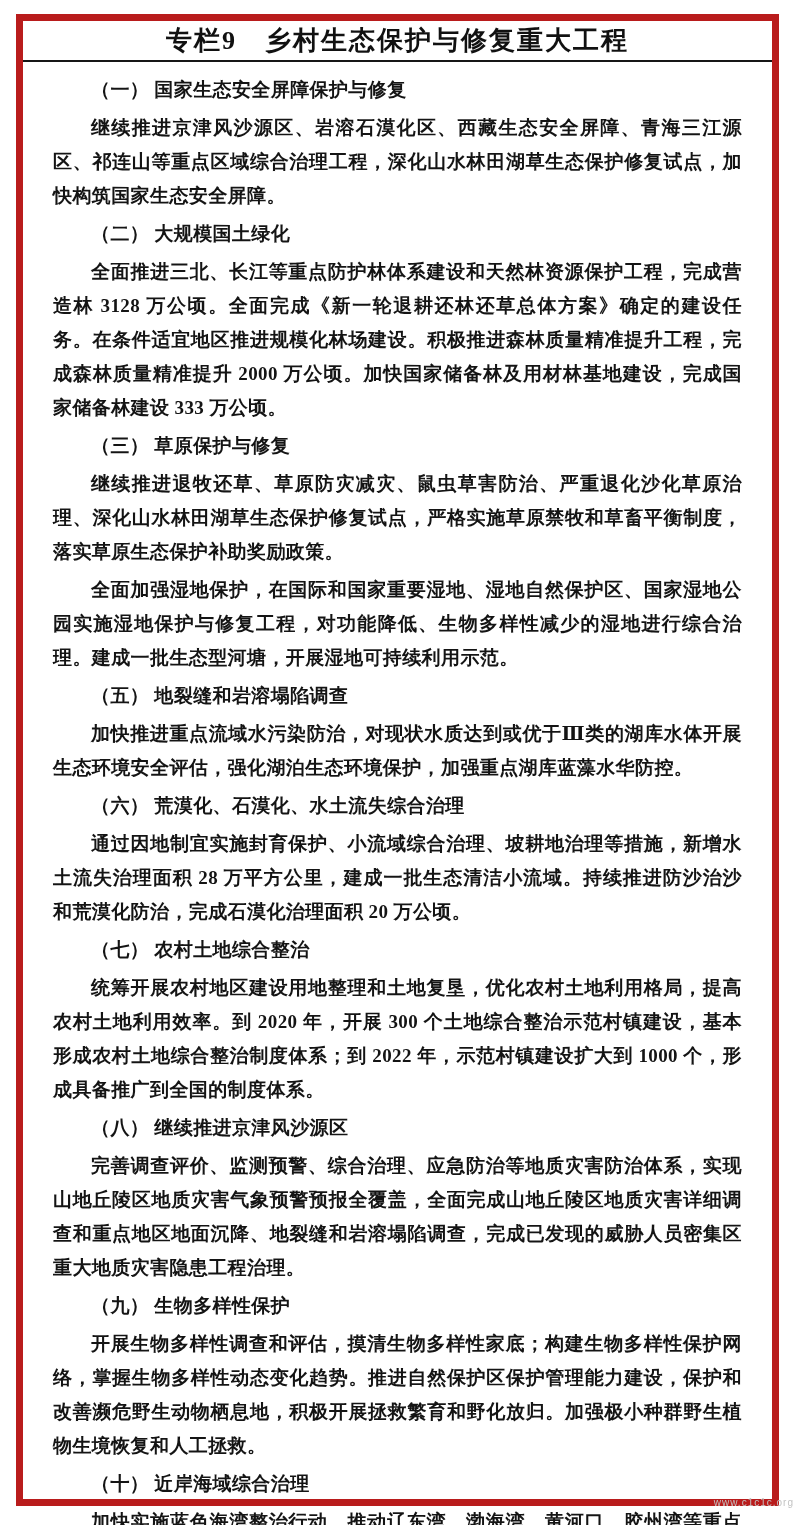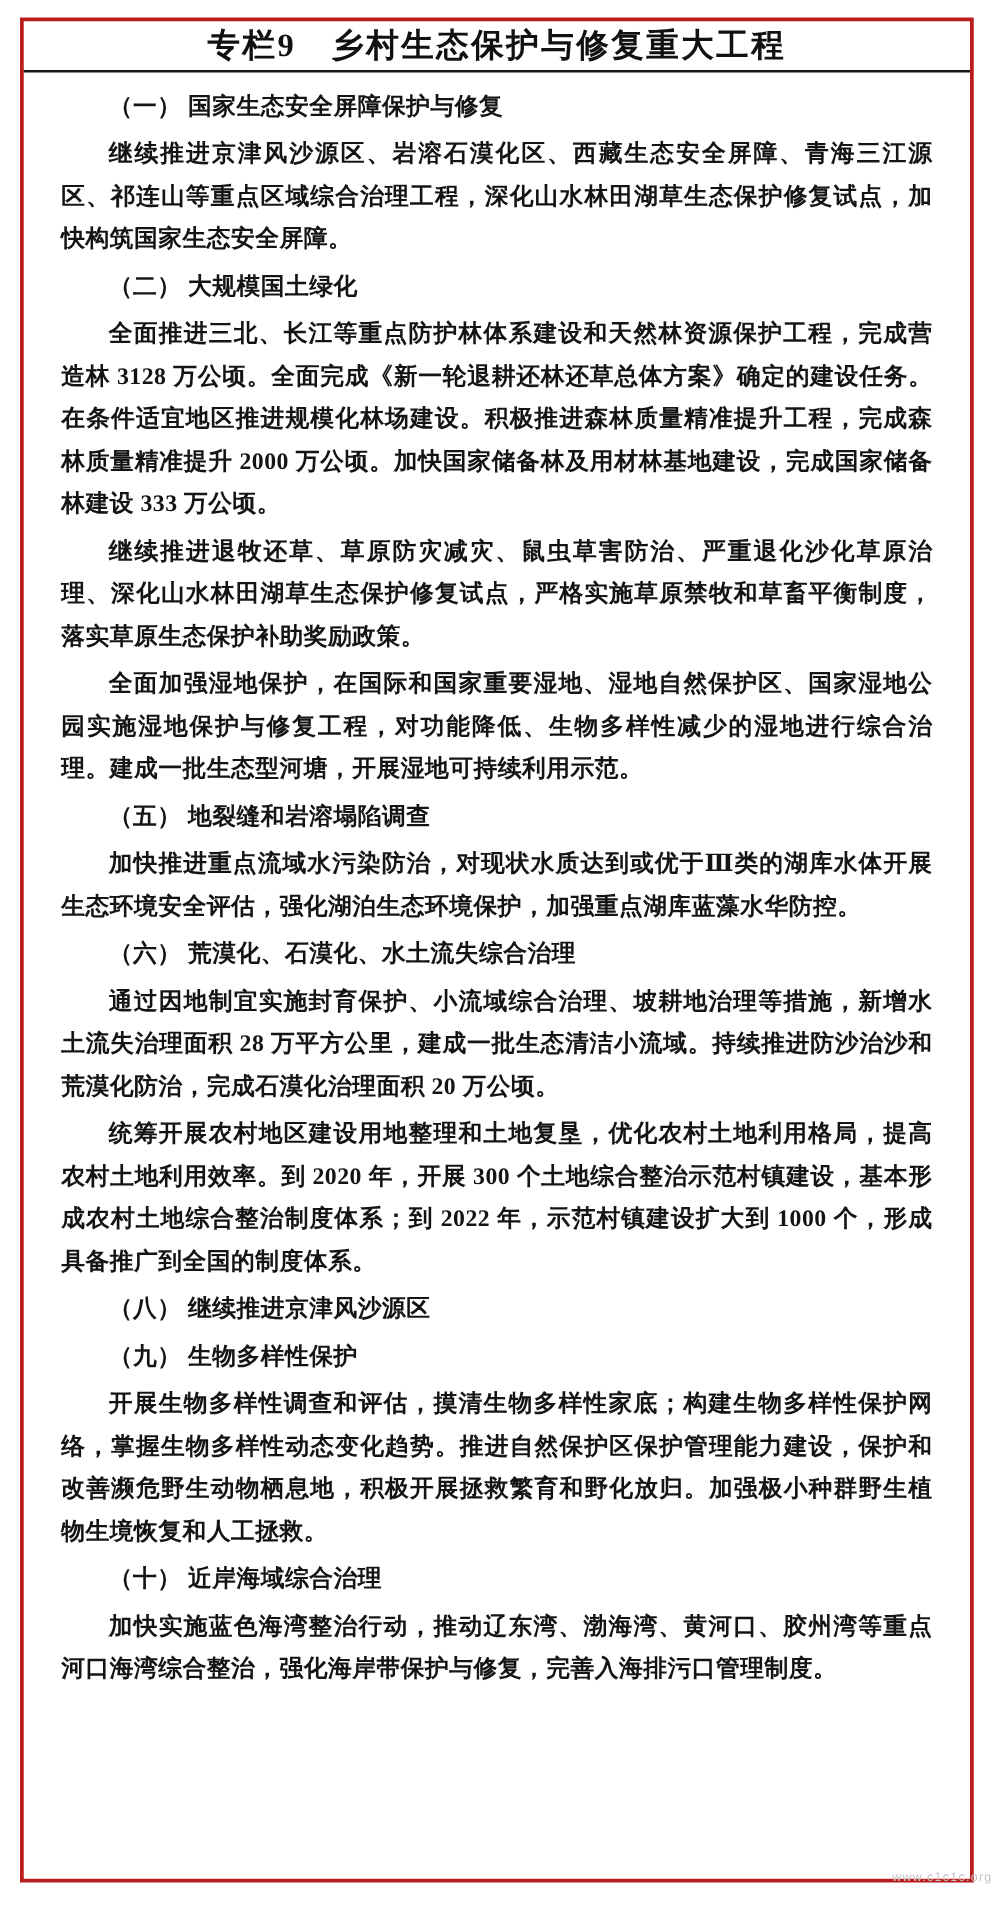--- a/index.html
+++ b/index.html
@@ -14,21 +14,21 @@
     height: 1525px;
     background: #ffffff;
     overflow: hidden;
   }
   .box {
     position: absolute;
     left: 16px;
     top: 14px;
     width: 763px;
     height: 1492px;
-    border: 3px solid #b91c1c;
+    border: 7px solid #b91c1c;
     box-sizing: border-box;
     background: #ffffff;
   }
   .box-title {
     height: 39px;
     line-height: 39px;
     text-align: center;
     font-size: 26px;
     font-weight: bold;
     color: #111111;
@@ -72,33 +72,36 @@
 <div class="page">
   <div class="box">
     <div class="box-title">专栏9　乡村生态保护与修复重大工程</div>
     <div class="box-body">
   <p class="section-heading">（一） 国家生态安全屏障保护与修复</p>
   <p class="section-body">继续推进京津风沙源区、岩溶石漠化区、西藏生态安全屏障、青海三江源区、祁连山等重点区域综合治理工程，深化山水林田湖草生态保护修复试点，加快构筑国家生态安全屏障。</p>
 
   <p class="section-heading">（二） 大规模国土绿化</p>
   <p class="section-body">全面推进三北、长江等重点防护林体系建设和天然林资源保护工程，完成营造林 3128 万公顷。全面完成《新一轮退耕还林还草总体方案》确定的建设任务。在条件适宜地区推进规模化林场建设。积极推进森林质量精准提升工程，完成森林质量精准提升 2000 万公顷。加快国家储备林及用材林基地建设，完成国家储备林建设 333 万公顷。</p>
 
+  <p class="section-heading">（三） 草原保护与修复</p>
   <p class="section-body">继续推进退牧还草、草原防灾减灾、鼠虫草害防治、严重退化沙化草原治理、深化山水林田湖草生态保护修复试点，严格实施草原禁牧和草畜平衡制度，落实草原生态保护补助奖励政策。</p>
 
   <p class="section-body">全面加强湿地保护，在国际和国家重要湿地、湿地自然保护区、国家湿地公园实施湿地保护与修复工程，对功能降低、生物多样性减少的湿地进行综合治理。建成一批生态型河塘，开展湿地可持续利用示范。</p>
 
   <p class="section-heading">（五） 地裂缝和岩溶塌陷调查</p>
   <p class="section-body">加快推进重点流域水污染防治，对现状水质达到或优于Ⅲ类的湖库水体开展生态环境安全评估，强化湖泊生态环境保护，加强重点湖库蓝藻水华防控。</p>
 
   <p class="section-heading">（六） 荒漠化、石漠化、水土流失综合治理</p>
   <p class="section-body">通过因地制宜实施封育保护、小流域综合治理、坡耕地治理等措施，新增水土流失治理面积 28 万平方公里，建成一批生态清洁小流域。持续推进防沙治沙和荒漠化防治，完成石漠化治理面积 20 万公顷。</p>
 
+  <p class="section-heading">（七） 农村土地综合整治</p>
   <p class="section-body">统筹开展农村地区建设用地整理和土地复垦，优化农村土地利用格局，提高农村土地利用效率。到 2020 年，开展 300 个土地综合整治示范村镇建设，基本形成农村土地综合整治制度体系；到 2022 年，示范村镇建设扩大到 1000 个，形成具备推广到全国的制度体系。</p>
 
   <p class="section-heading">（八） 继续推进京津风沙源区</p>
+  <p class="section-body">完善调查评价、监测预警、综合治理、应急防治等地质灾害防治体系，实现山地丘陵区地质灾害气象预警预报全覆盖，全面完成山地丘陵区地质灾害详细调查和重点地区地面沉降、地裂缝和岩溶塌陷调查，完成已发现的威胁人员密集区重大地质灾害隐患工程治理。</p>
 
   <p class="section-heading">（九） 生物多样性保护</p>
   <p class="section-body">开展生物多样性调查和评估，摸清生物多样性家底；构建生物多样性保护网络，掌握生物多样性动态变化趋势。推进自然保护区保护管理能力建设，保护和改善濒危野生动物栖息地，积极开展拯救繁育和野化放归。加强极小种群野生植物生境恢复和人工拯救。</p>
 
   <p class="section-heading">（十） 近岸海域综合治理</p>
   <p class="section-body">加快实施蓝色海湾整治行动，推动辽东湾、渤海湾、黄河口、胶州湾等重点河口海湾综合整治，强化海岸带保护与修复，完善入海排污口管理制度。</p>
 
 </div>
   </div>
   <div class="watermark">www.c1c1c.org</div>

